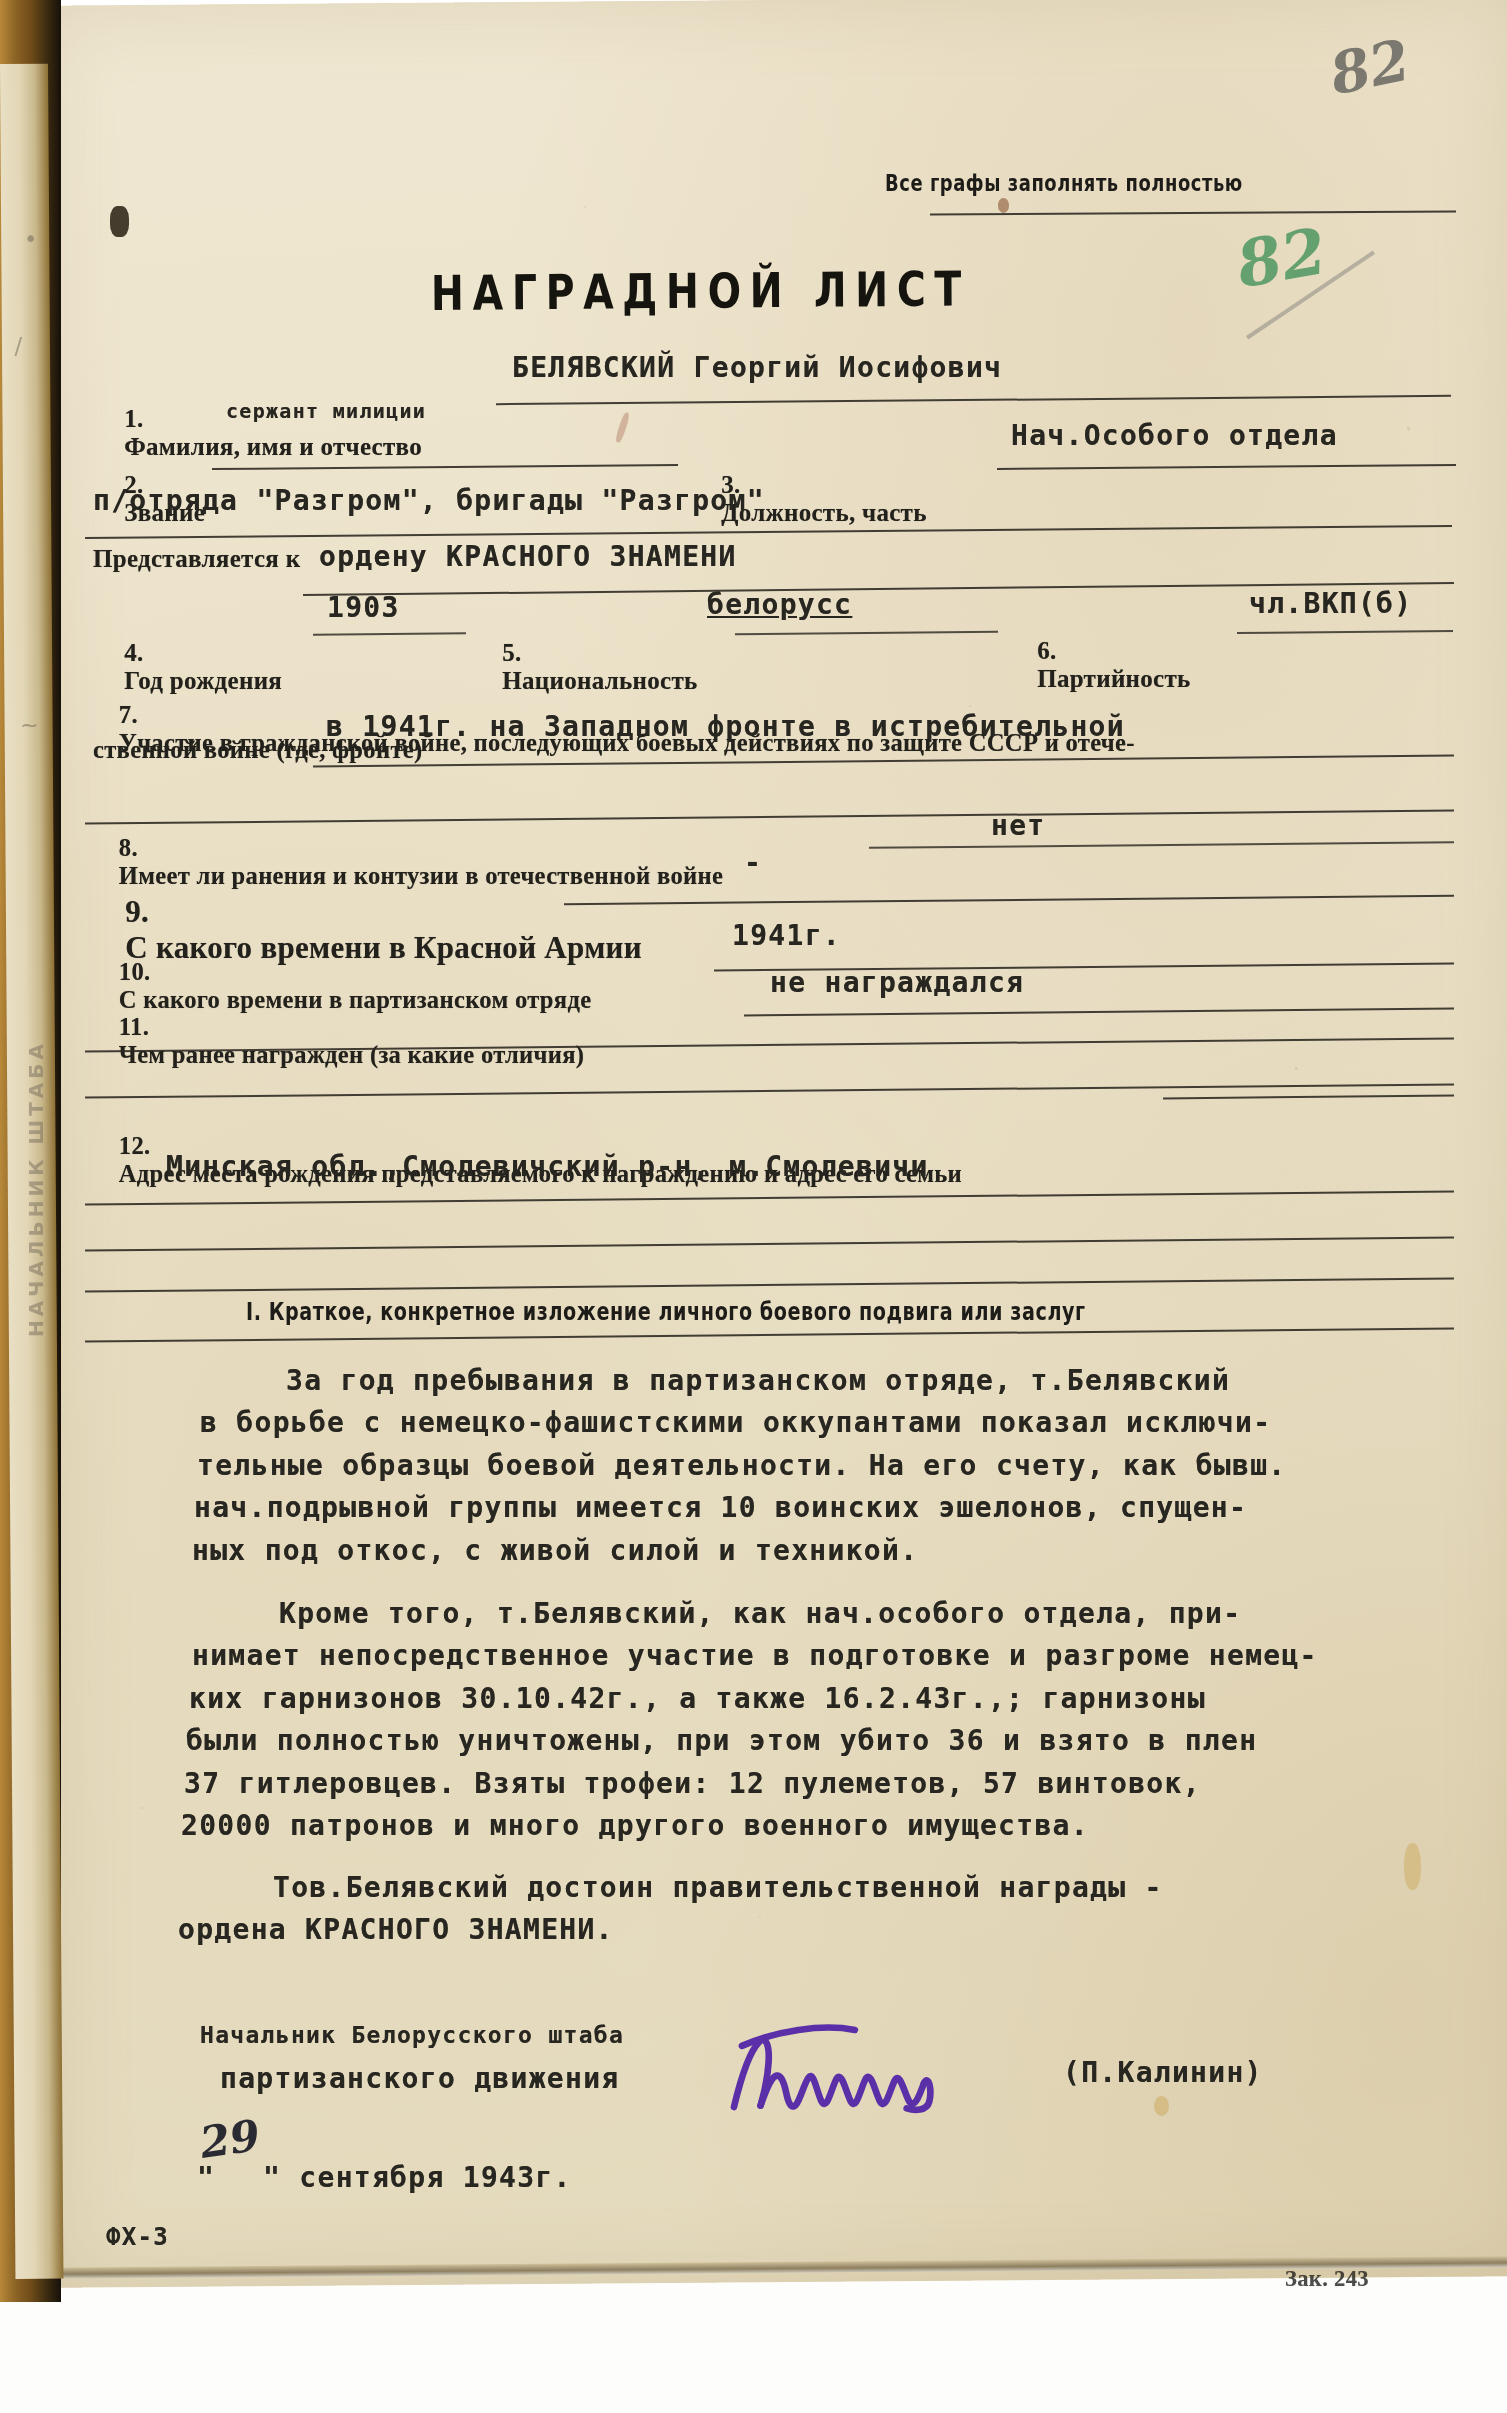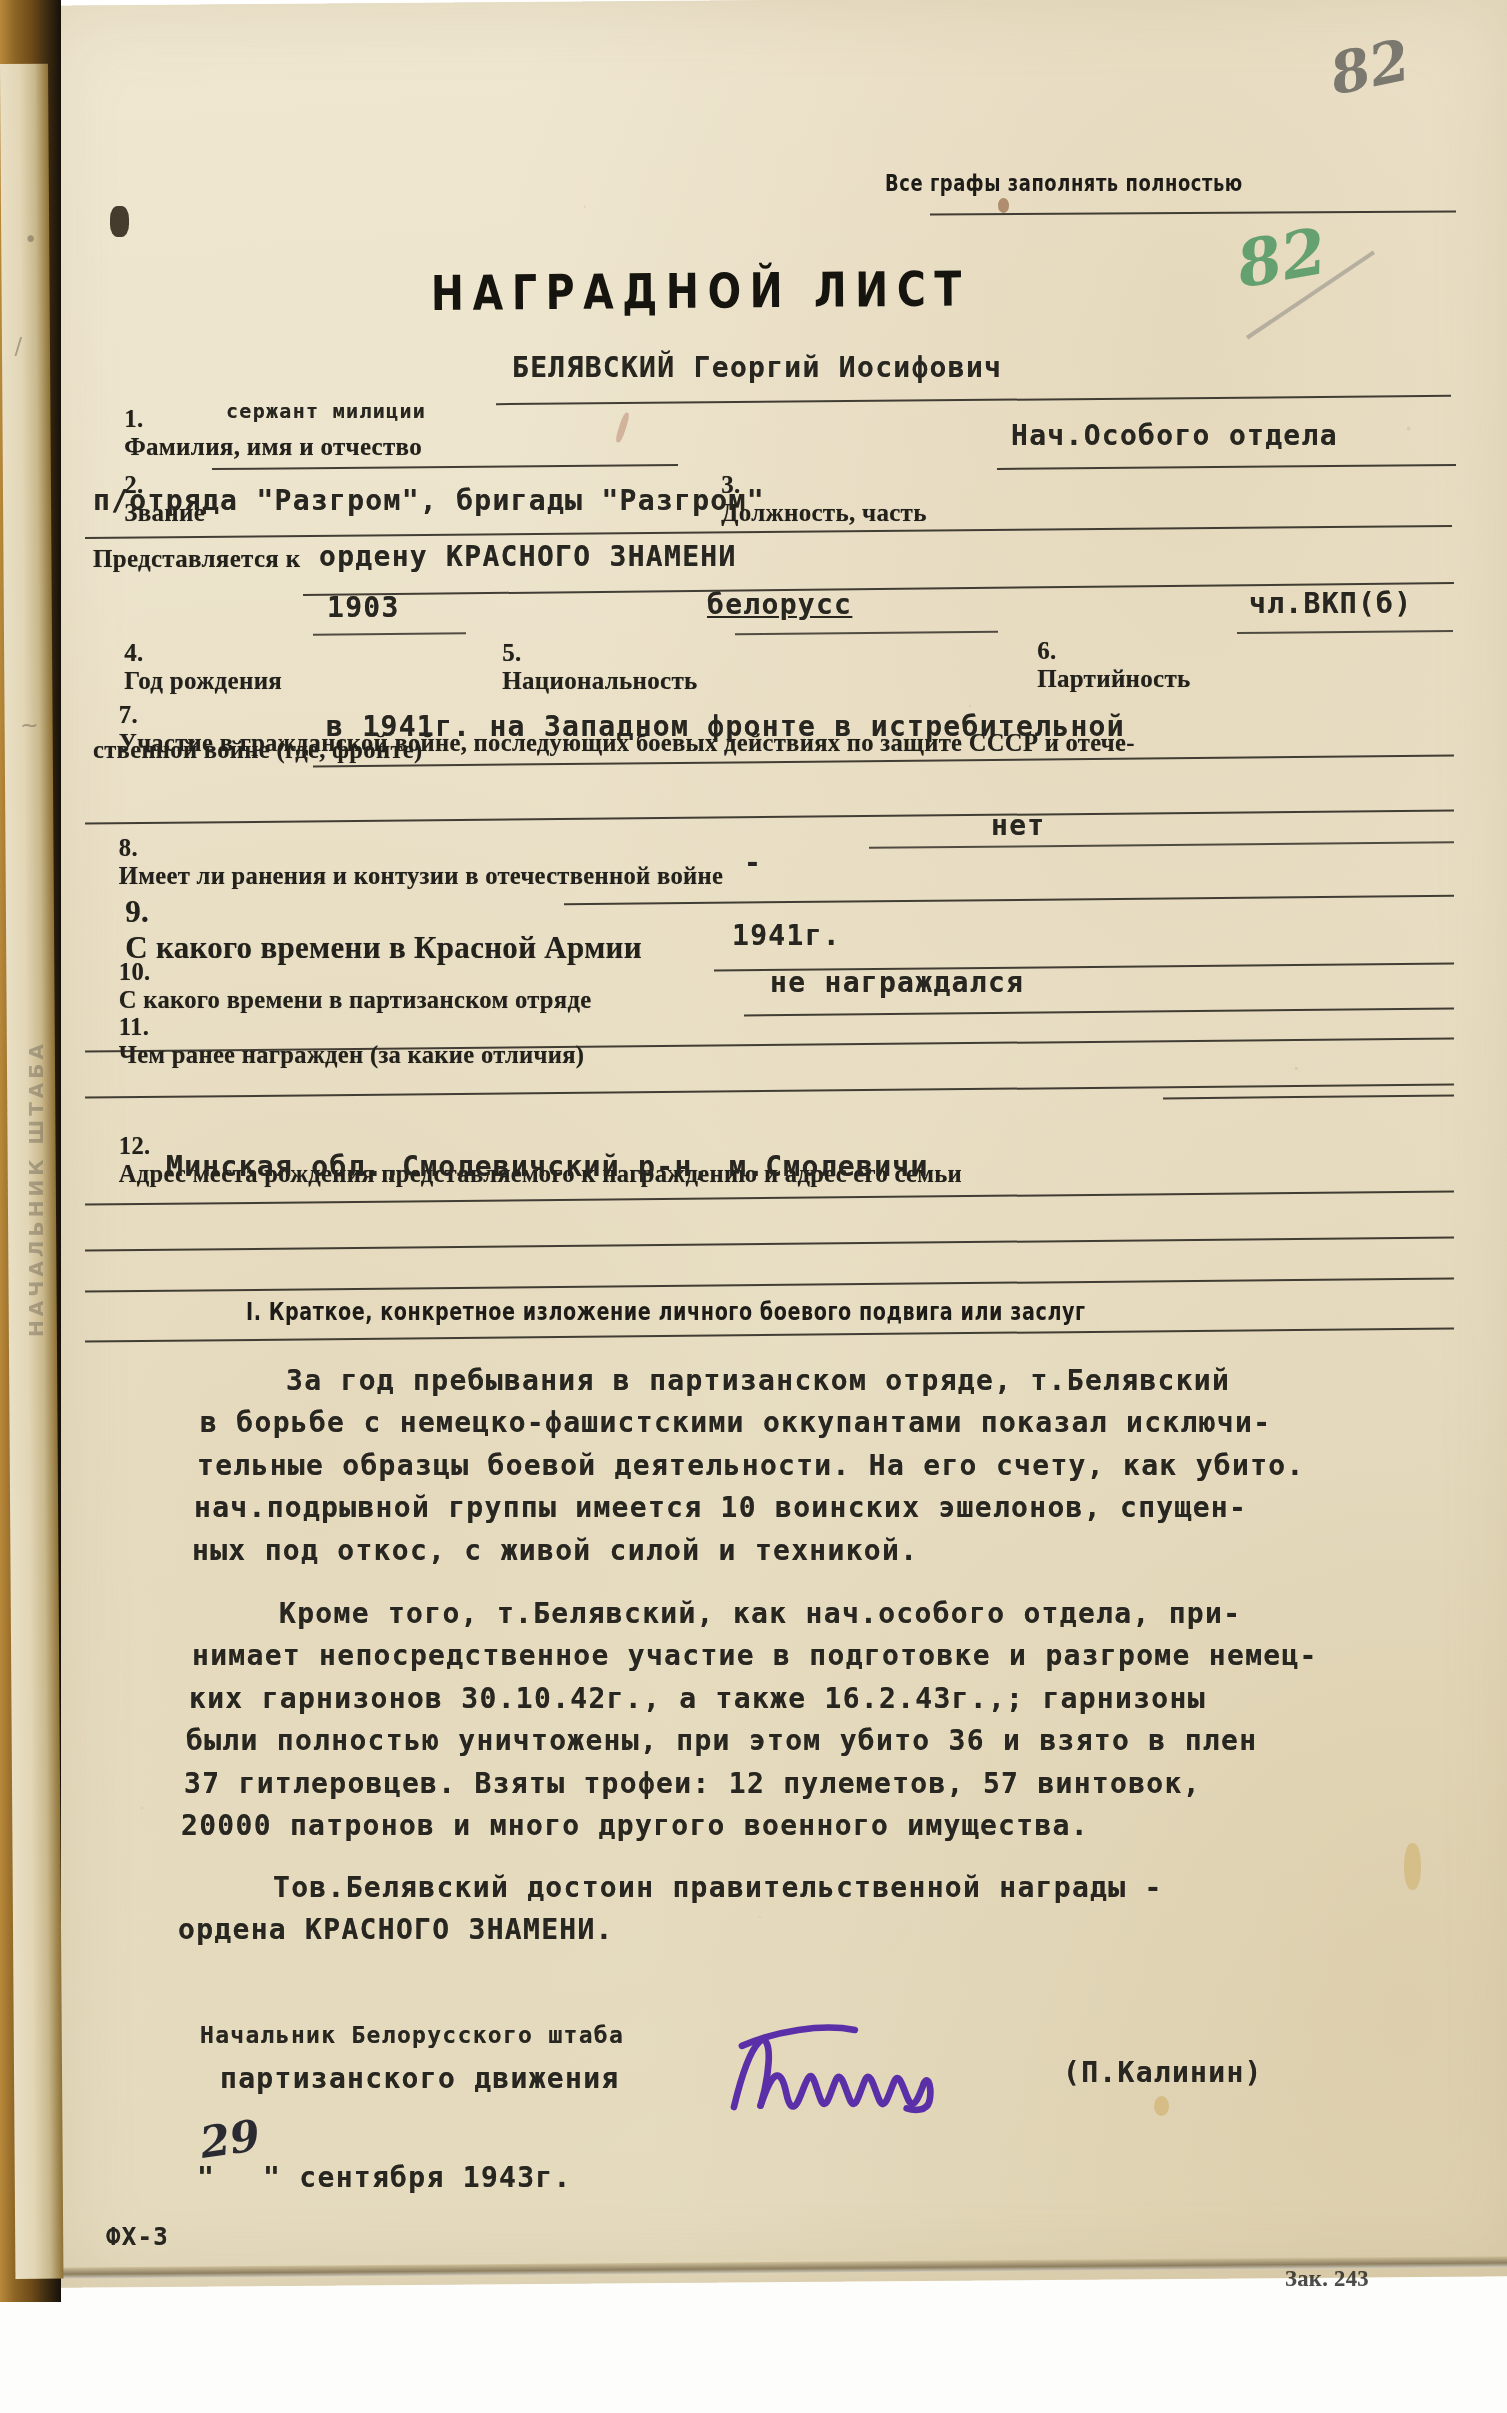--- a/index.html
+++ b/index.html
@@ -273,21 +273,21 @@
   <div class="rule" style="left:85px;top:1197px;width:1369px;transform:rotate(-0.55deg);"></div>
   <div class="rule" style="left:85px;top:1243px;width:1369px;transform:rotate(-0.55deg);"></div>
   <div class="rule" style="left:85px;top:1284px;width:1369px;transform:rotate(-0.55deg);"></div>
 
   <div class="t hd" style="left:246px;top:1297px;font-size:24.6px;">I. Краткое, конкретное изложение личного боевого подвига или заслуг</div>
   <div class="rule" style="left:85px;top:1334px;width:1369px;transform:rotate(-0.55deg);"></div>
 
   <div>
     <div class="t tw" style="left:286px;top:1364px;font-size:28px;">За год пребывания в партизанском отряде, т.Белявский</div>
     <div class="t tw" style="left:200px;top:1406px;font-size:28px;">в борьбе с немецко-фашистскими оккупантами показал исключи-</div>
-    <div class="t tw" style="left:197px;top:1449px;font-size:28px;">тельные образцы боевой деятельности. На его счету, как убито.</div>
+    <div class="t tw" style="left:197px;top:1449px;font-size:28px;">тельные образцы боевой деятельности. На его счету, как бывш.</div>
     <div class="t tw" style="left:194px;top:1491px;font-size:28px;">нач.подрывной группы имеется 10 воинских эшелонов, спущен-</div>
     <div class="t tw" style="left:192px;top:1534px;font-size:28px;">ных под откос, с живой силой и техникой.</div>
   </div>
 
   <div>
     <div class="t tw" style="left:279px;top:1597px;font-size:28px;">Кроме того, т.Белявский, как нач.особого отдела, при-</div>
     <div class="t tw" style="left:192px;top:1639px;font-size:28px;">нимает непосредственное участие в подготовке и разгроме немец-</div>
     <div class="t tw" style="left:189px;top:1682px;font-size:28px;">ких гарнизонов 30.10.42г., а также 16.2.43г.,; гарнизоны</div>
     <div class="t tw" style="left:186px;top:1724px;font-size:28px;">были полностью уничтожены, при этом убито 36 и взято в плен</div>
     <div class="t tw" style="left:184px;top:1767px;font-size:28px;">37 гитлеровцев. Взяты трофеи: 12 пулеметов, 57 винтовок,</div>

